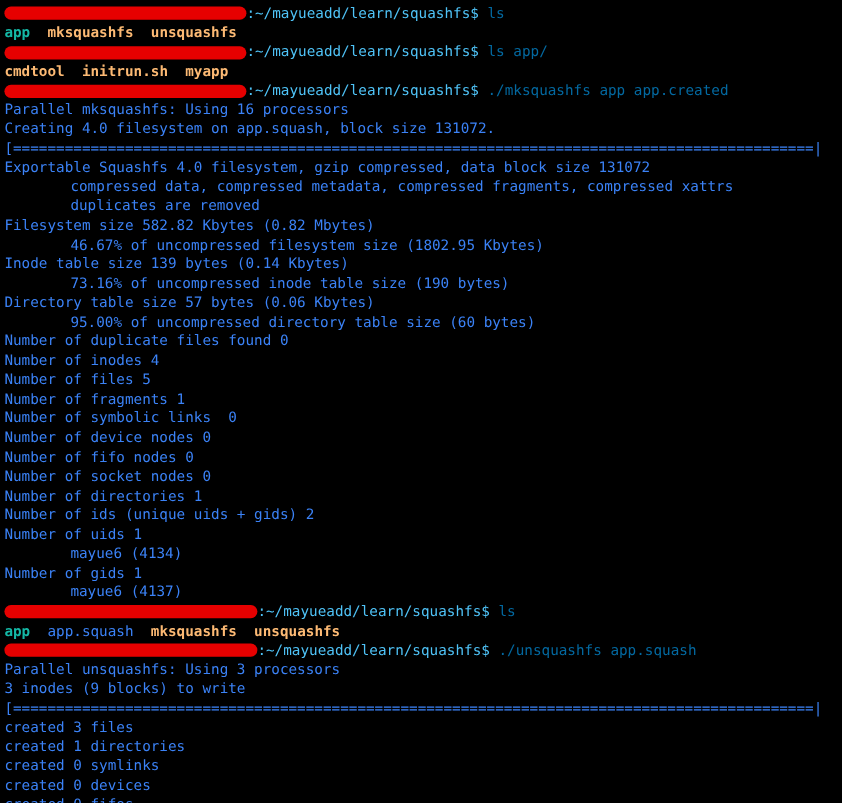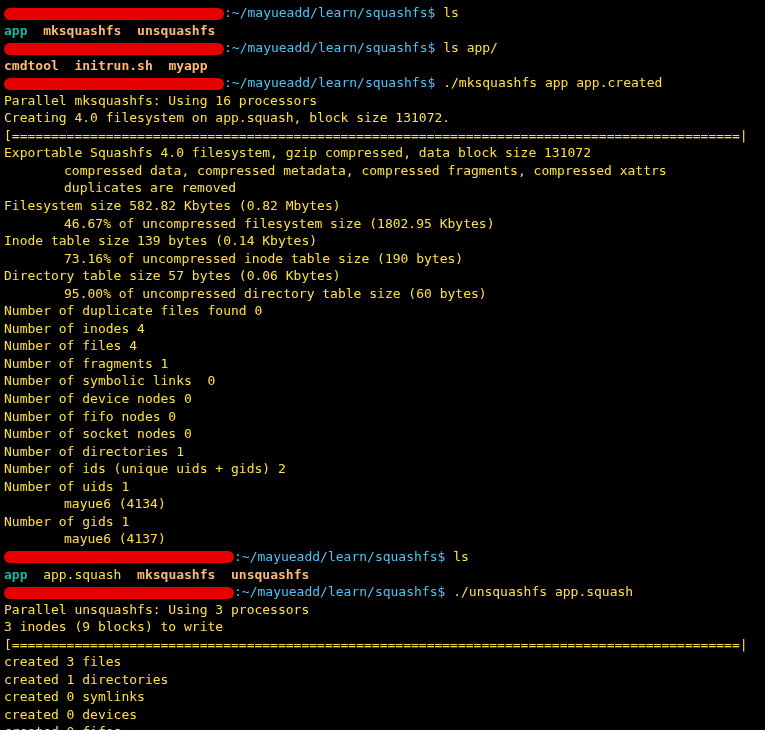--- a/index.html
+++ b/index.html
@@ -16,24 +16,24 @@
     .redact {
       display: inline-block;
       background: #e60000;
       height: 12px;
       vertical-align: middle;
       border-radius: 6px;
     }
     .redact.w2 { width: 220px; }
     .redact.w3 { width: 230px; }
     .path { color: #4fc3f7; }
-    .cmd { color: #fde047; }
+    .cmd { color: #0369a1; }
     .dir { color: #14b8a6; font-weight: bold; }
     .exec { color: #fdba74; font-weight: bold; }
-    .out { color: #fde047; }
+    .out { color: #3b82f6; }
     .indent { padding-left: 60px; }
   </style>
 </head>
 <body>
 
 <div class="line"><span class="redact w2"></span><span class="path">:~/mayueadd/learn/squashfs$</span> <span class="cmd">ls</span></div>
 
 <div class="line"><span class="dir">app</span>  <span class="exec">mksquashfs</span>  <span class="exec">unsquashfs</span></div>
 
 <div class="line"><span class="redact w2"></span><span class="path">:~/mayueadd/learn/squashfs$</span> <span class="cmd">ls app/</span></div>
@@ -49,21 +49,21 @@
 <div class="line out indent">compressed data, compressed metadata, compressed fragments, compressed xattrs</div>
 <div class="line out indent">duplicates are removed</div>
 <div class="line out">Filesystem size 582.82 Kbytes (0.82 Mbytes)</div>
 <div class="line out indent">46.67% of uncompressed filesystem size (1802.95 Kbytes)</div>
 <div class="line out">Inode table size 139 bytes (0.14 Kbytes)</div>
 <div class="line out indent">73.16% of uncompressed inode table size (190 bytes)</div>
 <div class="line out">Directory table size 57 bytes (0.06 Kbytes)</div>
 <div class="line out indent">95.00% of uncompressed directory table size (60 bytes)</div>
 <div class="line out">Number of duplicate files found 0</div>
 <div class="line out">Number of inodes 4</div>
-<div class="line out">Number of files 4</div>
+<div class="line out">Number of files 5</div>
 <div class="line out">Number of fragments 1</div>
 <div class="line out">Number of symbolic links  0</div>
 <div class="line out">Number of device nodes 0</div>
 <div class="line out">Number of fifo nodes 0</div>
 <div class="line out">Number of socket nodes 0</div>
 <div class="line out">Number of directories 1</div>
 <div class="line out">Number of ids (unique uids + gids) 2</div>
 <div class="line out">Number of uids 1</div>
 <div class="line out indent">mayue6 (4134)</div>
 <div class="line out">Number of gids 1</div>

